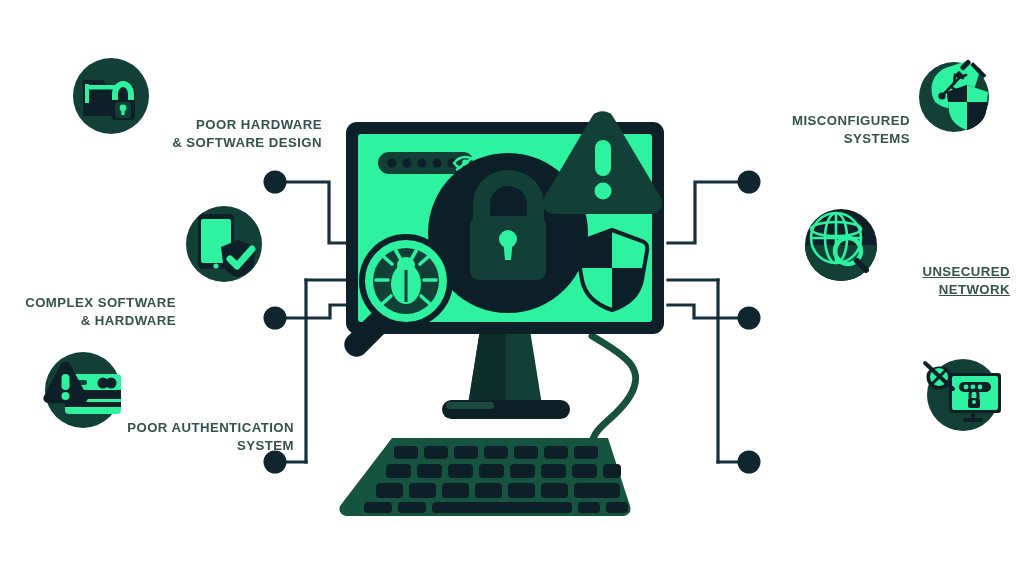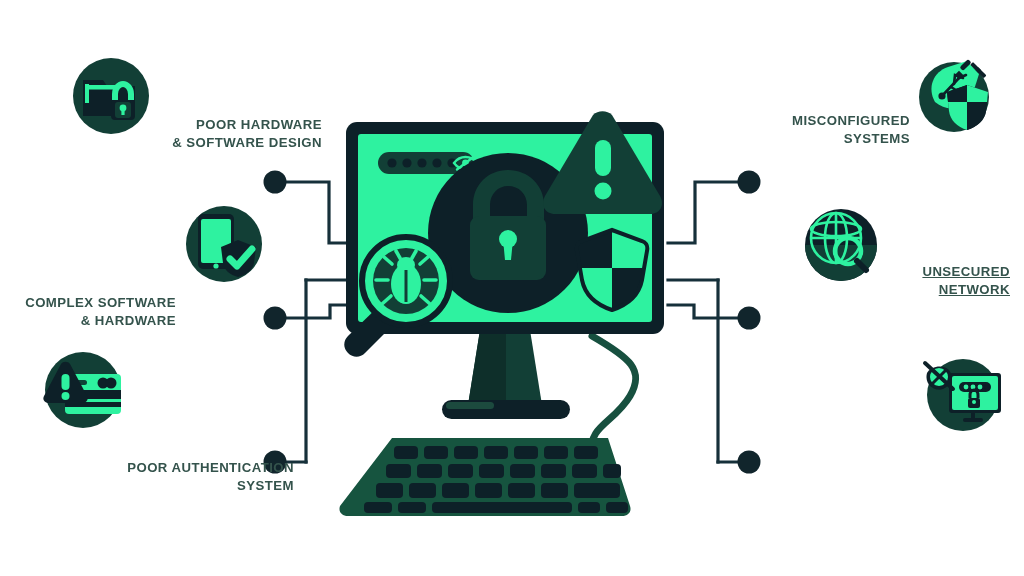--- a/index.html
+++ b/index.html
@@ -202,21 +202,21 @@
     <rect x="22" y="24" width="56" height="40" rx="4" fill="#2EF2A0"></rect>
     <rect x="22" y="40" width="56" height="9" fill="#0D2028"></rect>
     <rect x="22" y="52" width="56" height="5" fill="#0D2028"></rect>
     <rect x="28" y="30" width="16" height="5" rx="2.5" fill="#0E4438"></rect>
     <circle cx="60" cy="33" r="5.5" fill="#0D2028"></circle>
     <circle cx="68" cy="33" r="5.5" fill="#0D2028"></circle>
     <path d="M18,14 C20,11 25,11 27,14 L44,46 C46,50 43,53 39,53 L6,53 C2,53 -1,50 1,46 Z" fill="#0D2028"></path>
     <rect x="18.5" y="24" width="8" height="16" rx="4" fill="#2EF2A0"></rect>
     <circle cx="22.5" cy="46" r="4" fill="#2EF2A0"></circle>
   </svg>
-  <div class="label c" style="left:118px;top:419px;width:176px;margin-top:40px;">POOR AUTHENTICATION
+  <div class="label c" style="left:118px;top:419px;width:176px;">POOR AUTHENTICATION
 SYSTEM</div>
 
   <svg class="badge" style="left:915px;top:58px;" width="78" height="78" viewBox="0 0 78 78">
     <circle cx="39" cy="39" r="35" fill="#123F36"></circle>
     <path d="M20,44 C12,30 18,14 33,9 L52,3 L64,16 L58,35 C52,50 34,56 20,44 Z" fill="#2EF2A0"></path>
     <g fill="#0D2028">
       <rect x="58" y="4" width="12" height="4" rx="1" transform="rotate(45 58 4)"></rect>
       <rect x="63" y="9" width="12" height="4" rx="1" transform="rotate(45 63 9)"></rect>
       <rect x="53" y="1" width="5" height="12" rx="2" transform="rotate(45 53 1)"></rect>
     </g>

